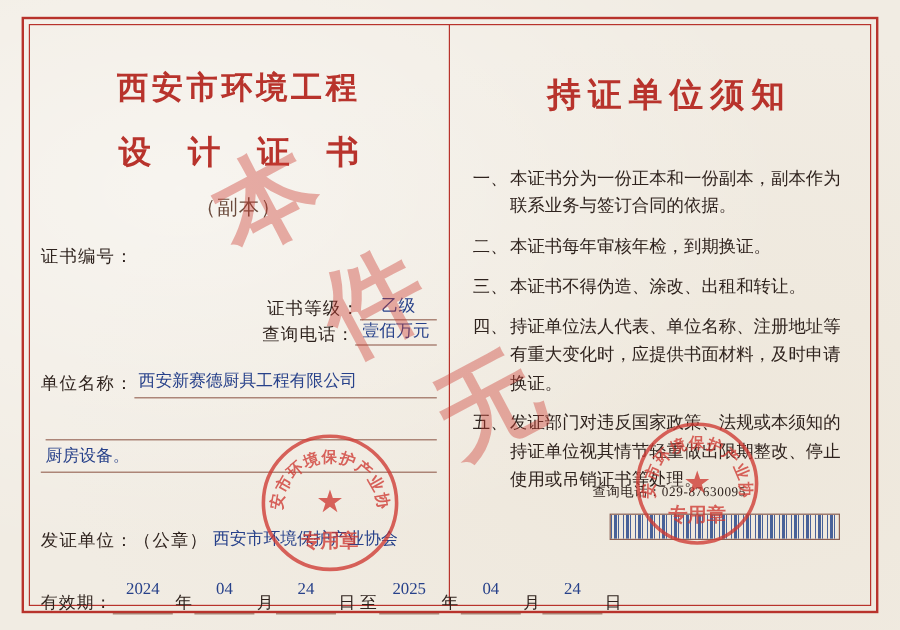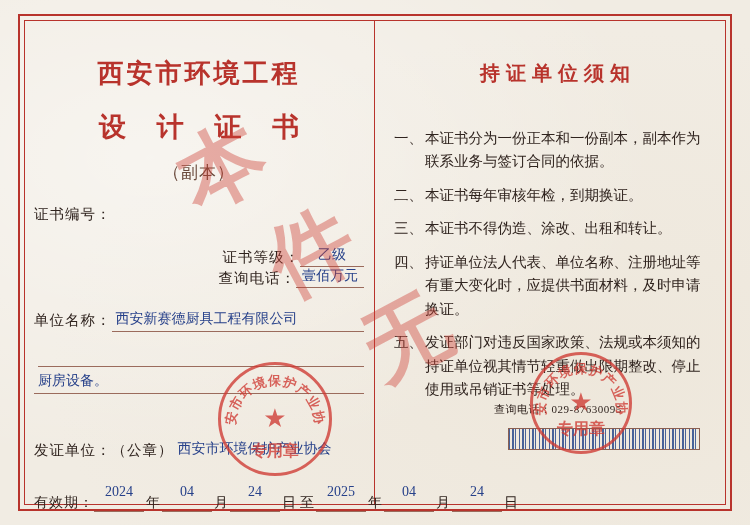--- a/index.html
+++ b/index.html
@@ -174,21 +174,21 @@
     border-bottom: 1px solid #9b6b5c;
     padding: 0 5px 11px 5px;
     min-width: 40px;
     text-align: center;
   }
   .date-row .u { padding: 0 2px; }
 
   .right-title {
     text-align: center;
     color: #b8332c;
-    font-size: 20px;
+    font-size: 28px;
     font-weight: bold;
     letter-spacing: 6px;
     margin-top: 30px;
     text-indent: 6px;
   }
   .notice-list {
     margin-top: 40px;
     padding: 0 6px 0 4px;
   }
   .notice-item {

